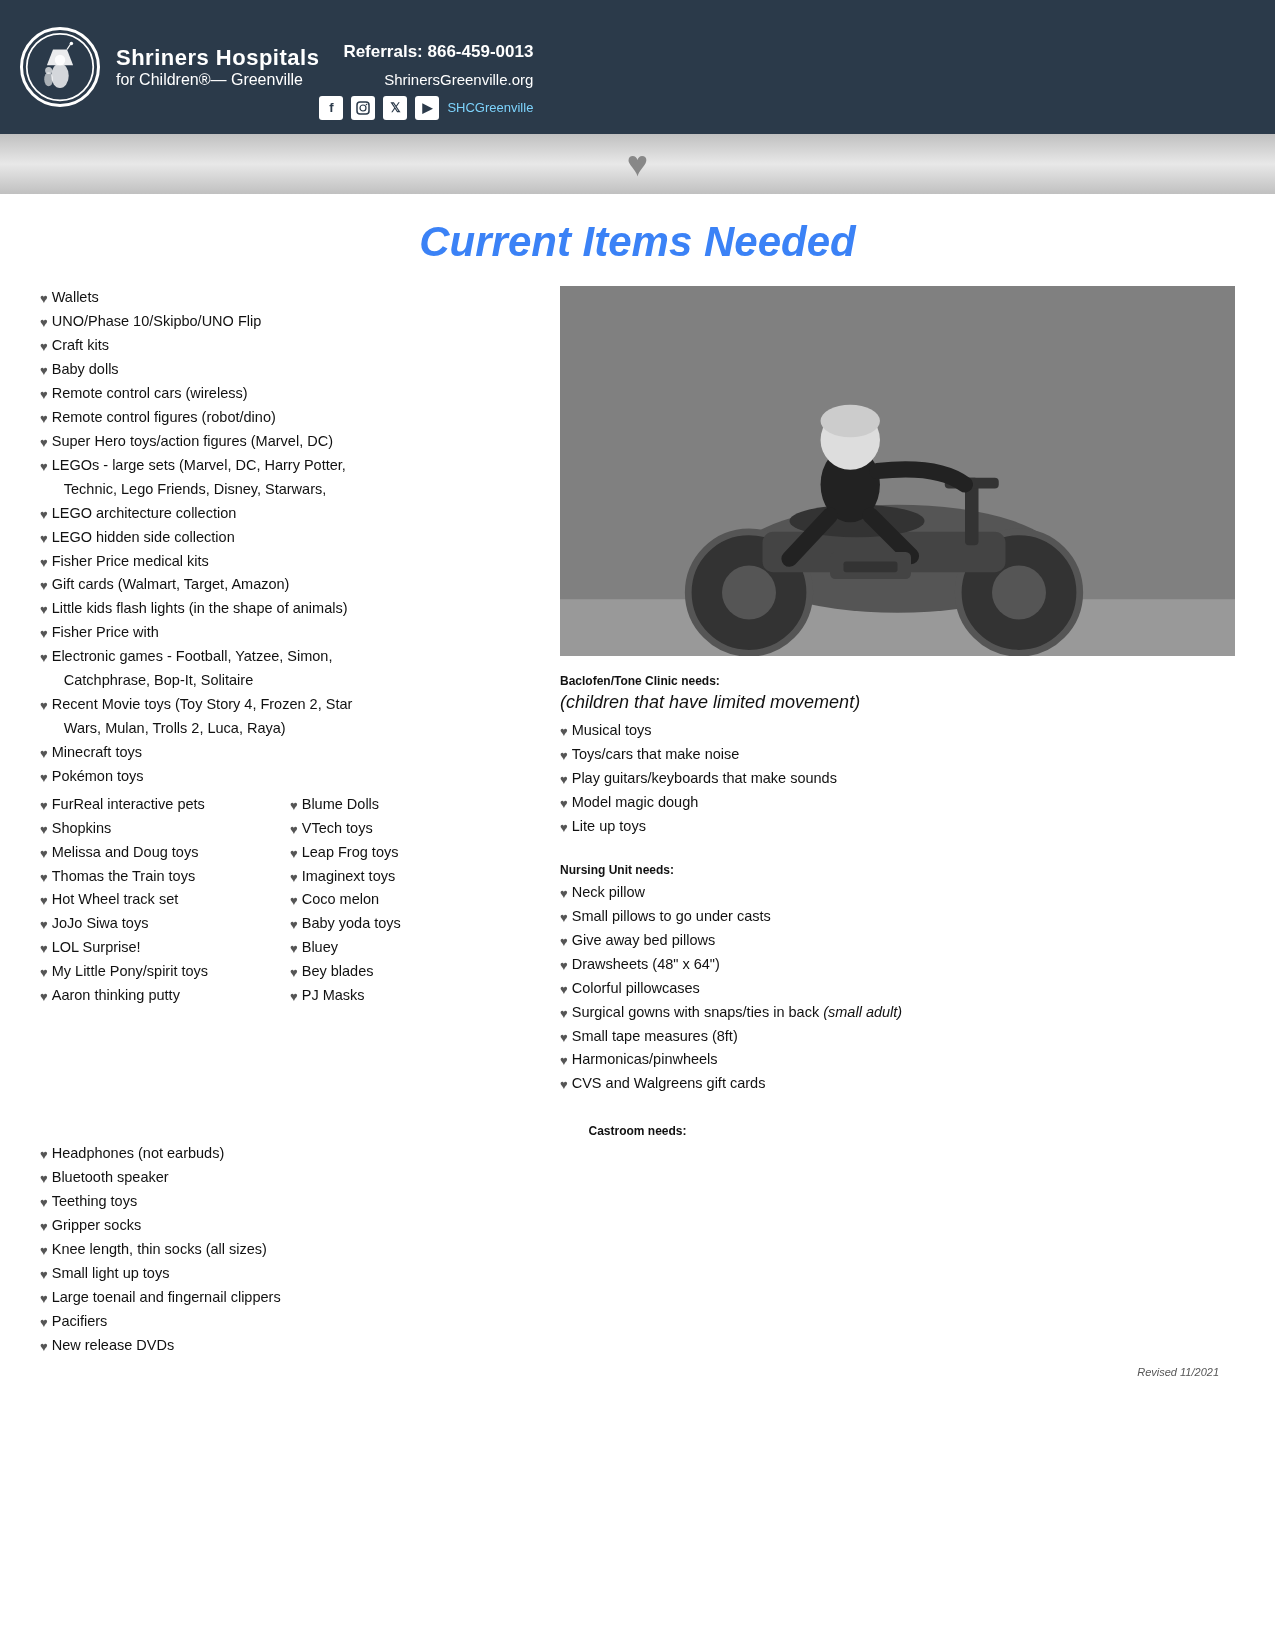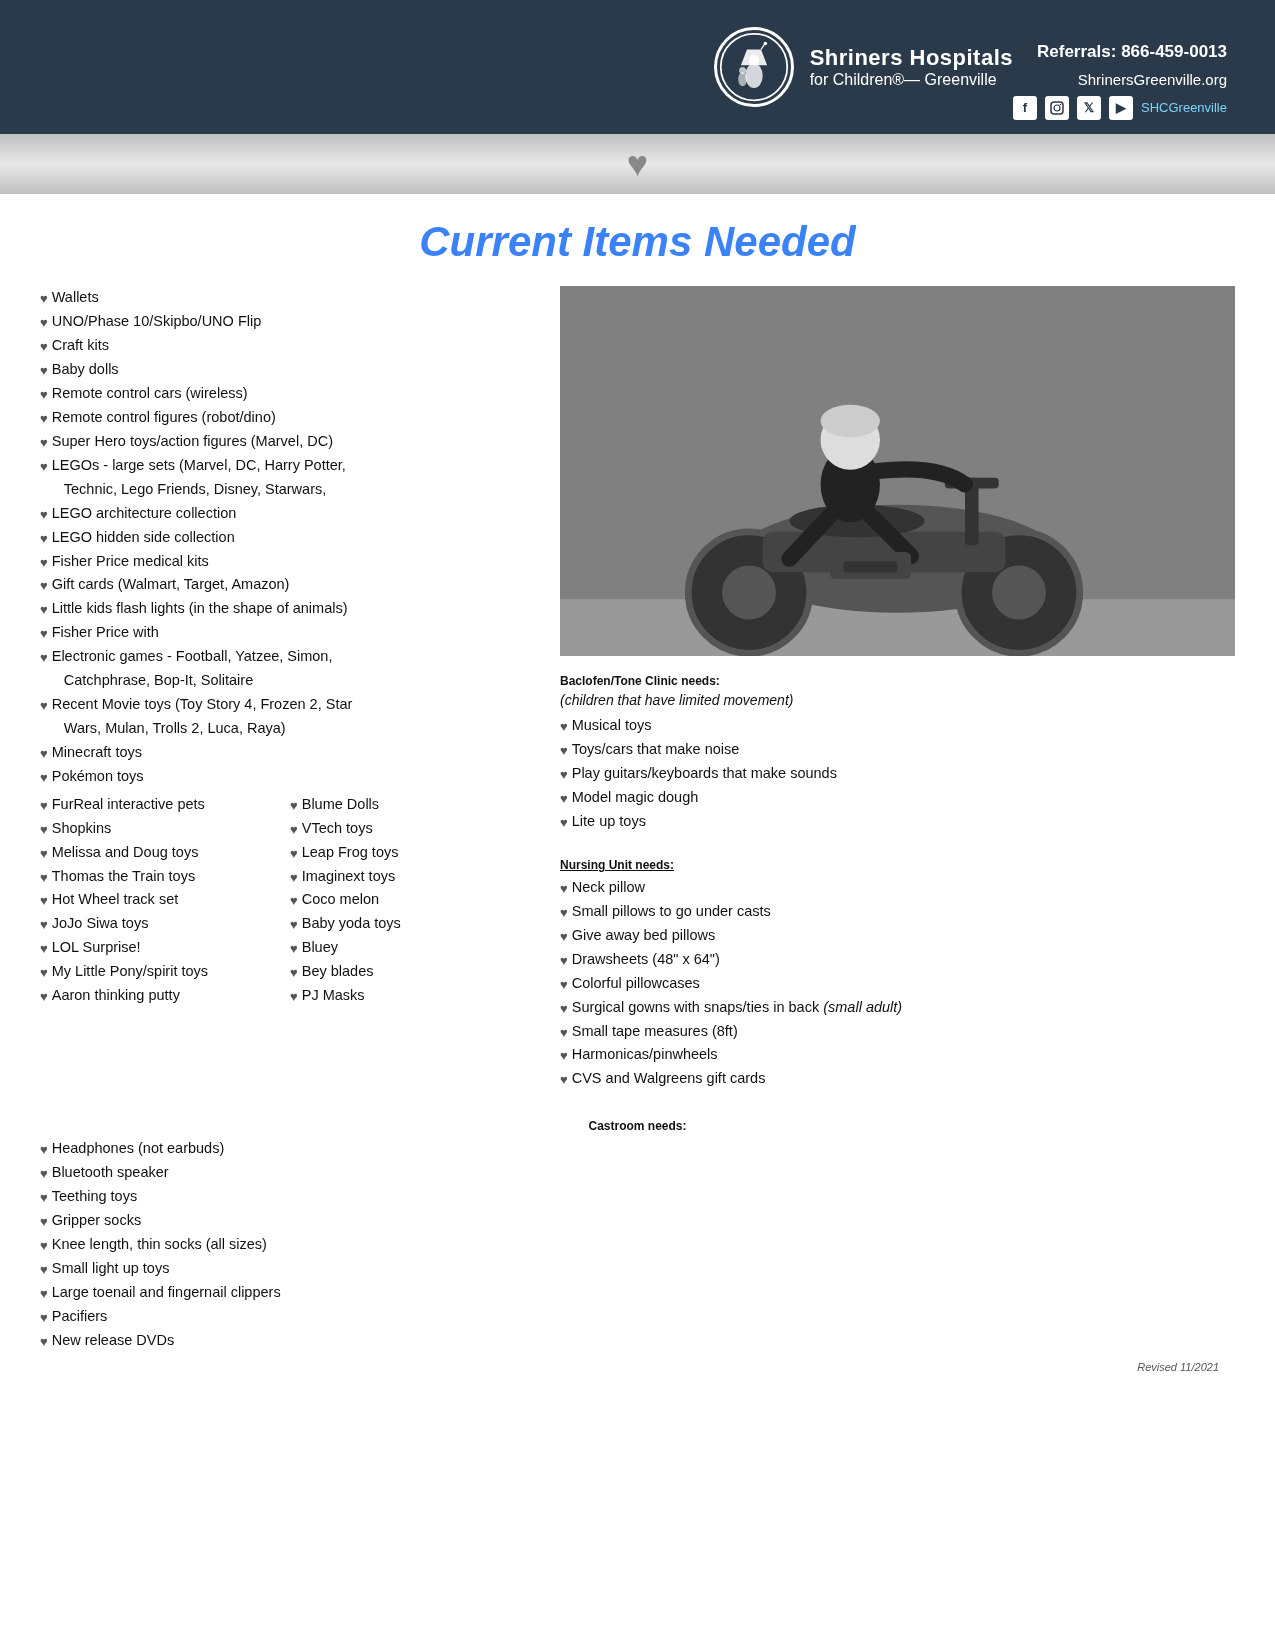--- a/index.html
+++ b/index.html
@@ -10,22 +10,22 @@
       background: #fff;
       color: #111;
     }
 
     
     .header {
       background: #2b3a4a;
       color: #fff;
       display: flex;
       align-items: center;
-      justify-content: flex-end;
-      padding: 14px 48px;
+      justify-content: flex-start;
+      padding: 14px 20px;
     }
     .header-left {
       display: flex;
       align-items: center;
       gap: 16px;
     }
     .logo-circle {
       width: 80px;
       height: 80px;
       border-radius: 50%;
@@ -175,21 +175,21 @@
     }
 
     
     .section-heading {
       font-size: 12px;
       font-weight: bold;
       margin-top: 18px;
       margin-bottom: 4px;
     }
     .section-subheading {
-      font-size: 14px;
+      font-size: 18px;
       font-style: italic;
       margin-bottom: 6px;
     }
 
     .revised {
       text-align: right;
       font-size: 11px;
       font-style: italic;
       color: #555;
       padding: 8px 56px 10px 0;
@@ -475,21 +475,21 @@
       <li>
           <span class="heart">♥</span>
           <span>Model magic dough</span>
         </li>
       <li>
           <span class="heart">♥</span>
           <span>Lite up toys</span>
         </li>
     </ul>
 
-    <div class="section-heading" style="margin-top: 24px; text-decoration: underline;">Nursing Unit needs:</div>
+    <div class="section-heading" style="margin-top: 24px;">Nursing Unit needs:</div>
     <ul class="items-list">
       <li>
           <span class="heart">♥</span>
           <span>Neck pillow</span>
         </li>
       <li>
           <span class="heart">♥</span>
           <span>Small pillows to go under casts</span>
         </li>
       <li>

